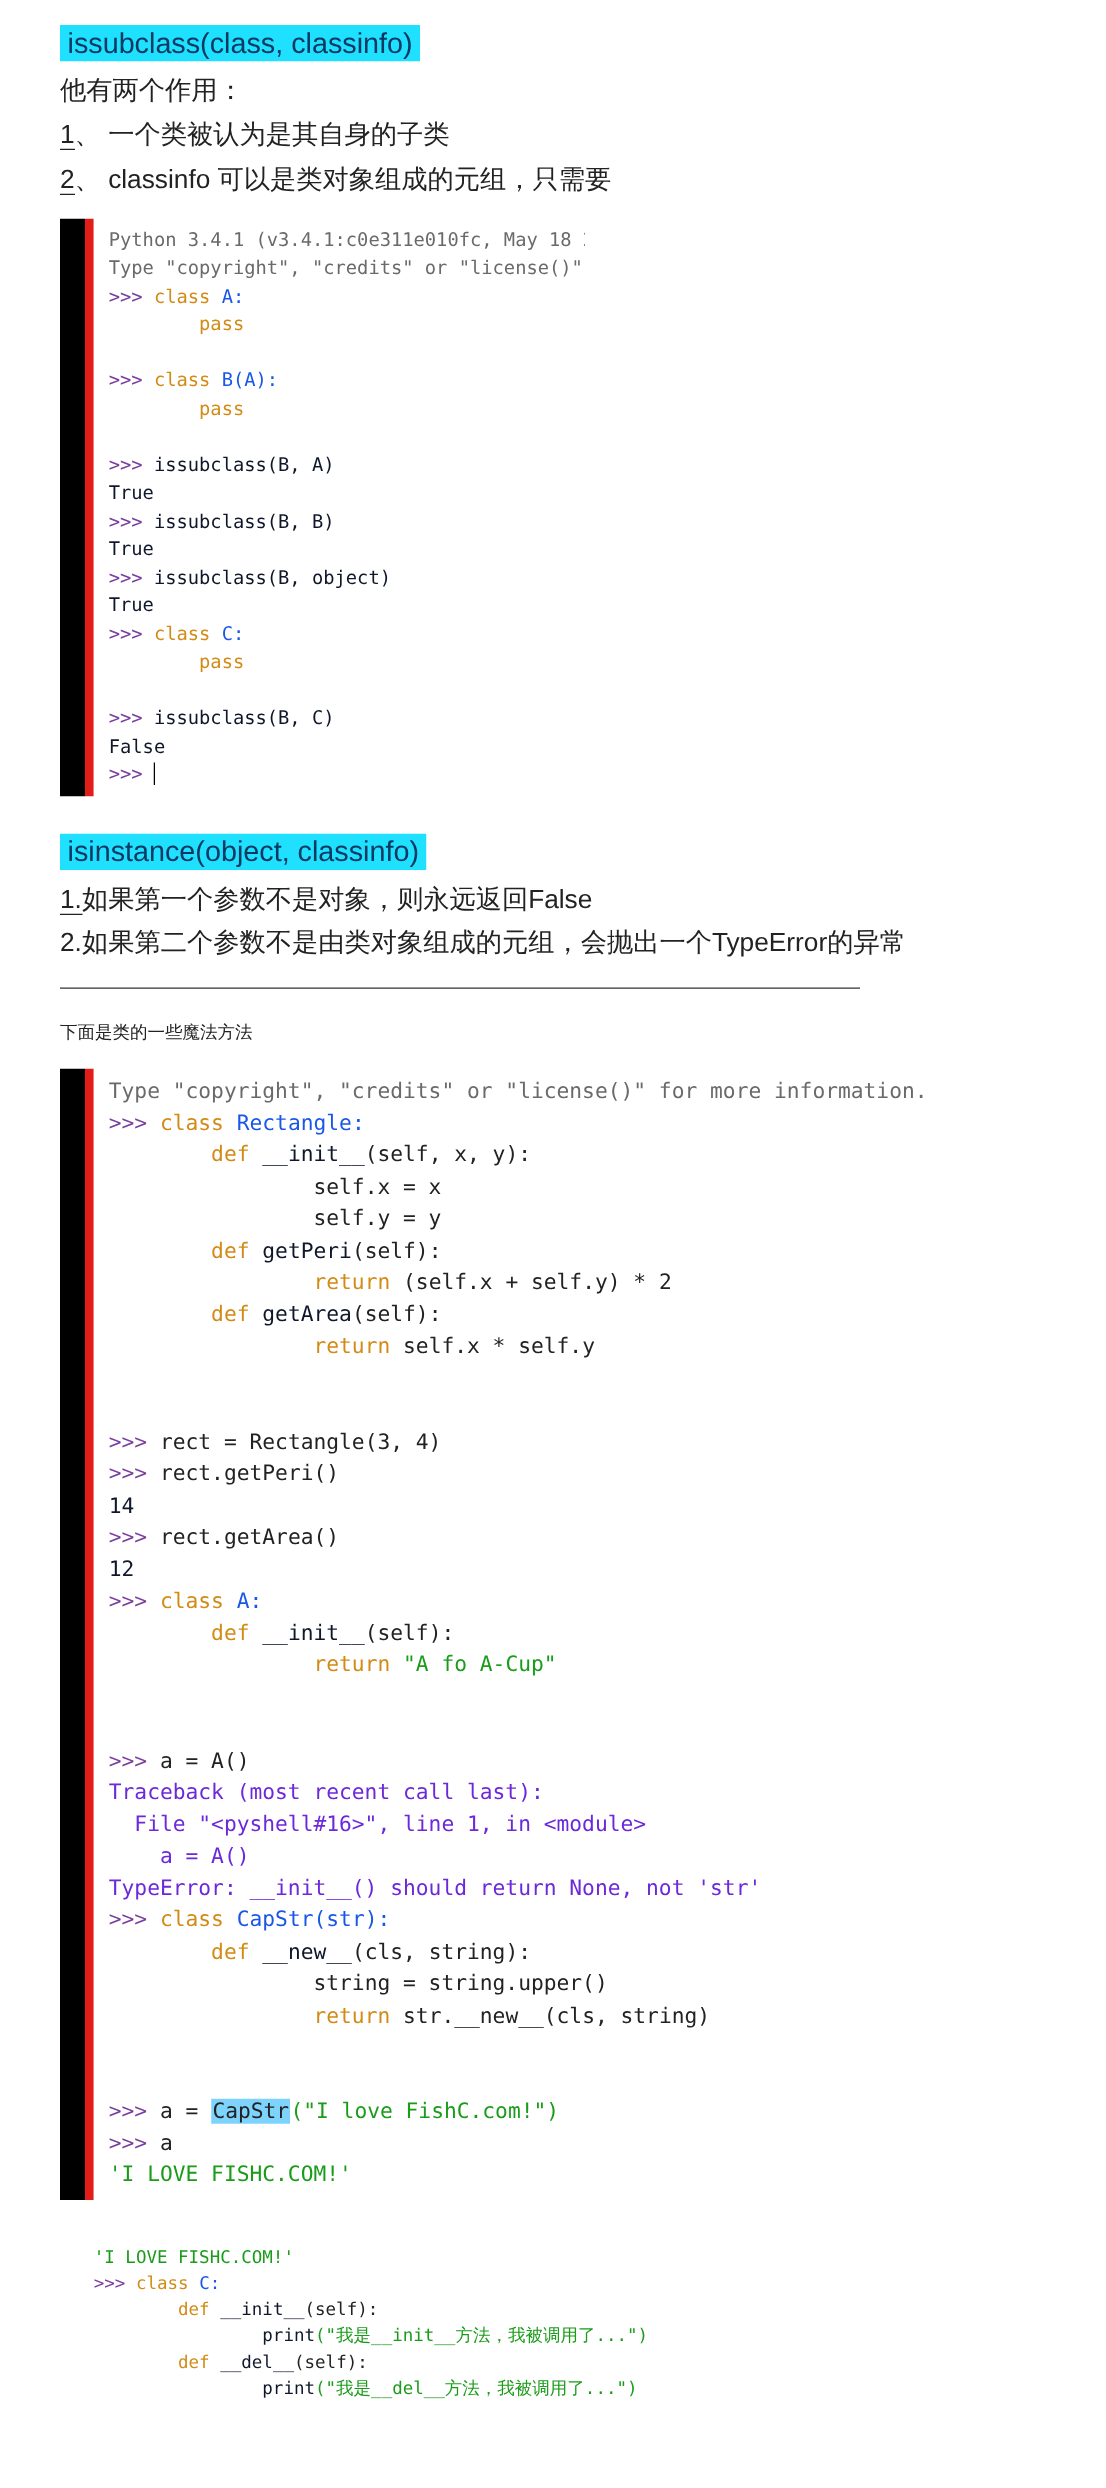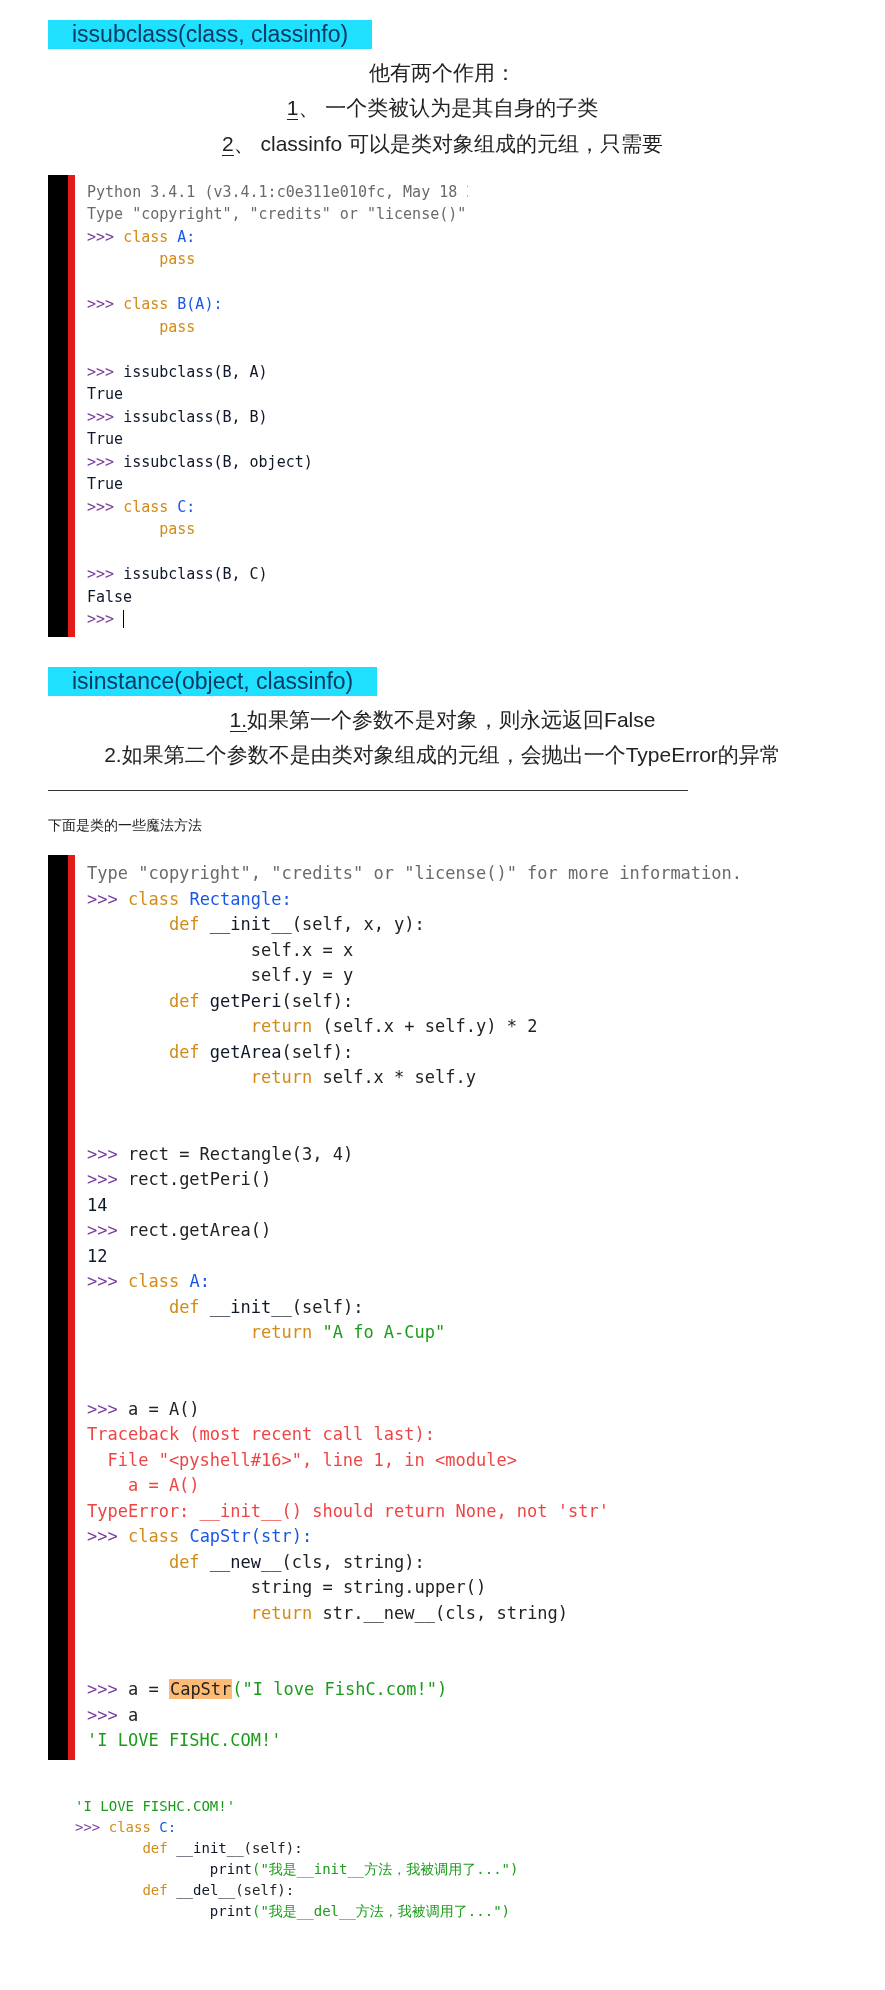--- a/index.html
+++ b/index.html
@@ -11,28 +11,27 @@
     color: #222;
     width: 885px;
   }
   .content {
     padding: 20px 48px 40px 48px;
   }
   .highlight {
     background: #1fe0ff;
     color: #0a3a62;
     font-size: 23px;
-    padding: 1px 24px;
+    padding: 1px 6px;
     display: inline-block;
   }
   .para {
     line-height: 1.68;
     margin-top: 6px;
     margin-bottom: 14px;
-    text-align: center;
   }
   .num-uline {
     border-bottom: 1.5px solid #222;
     padding-bottom: 0;
   }
   .code-block {
     margin: 6px 0 30px 0;
     display: flex;
   }
   .code-block .bar-black {
@@ -56,23 +55,23 @@
     white-space: pre;
     overflow: hidden;
   }
   .code-block.big .code { font-size: 17px; line-height:1.5; }
   .c-comment { color: #6a6a6a; }
   .c-prompt  { color: #7a3e9d; }
   .c-kw      { color: #d28b16; }
   .c-name    { color: #1a57e8; }
   .c-func    { color: #0f172a; }
   .c-out     { color: #0f172a; }
-  .c-err     { color: #ef4444; }
+  .c-err     { color: #6d28d9; }
   .c-str     { color: #1a9c1a; }
-  .c-sel     { background:#fdba74; padding:0 1px; }
+  .c-sel     { background:#7dd3fc; padding:0 1px; }
   .c-cursor  { border-left:1px solid #000; }
   hr.dash {
     border: none;
     border-top: 1px solid #333;
     margin: 18px 0 26px 0;
     width: 640px;
   }
   .section-title {
     font-size: 14px;
     margin-bottom: 20px;

